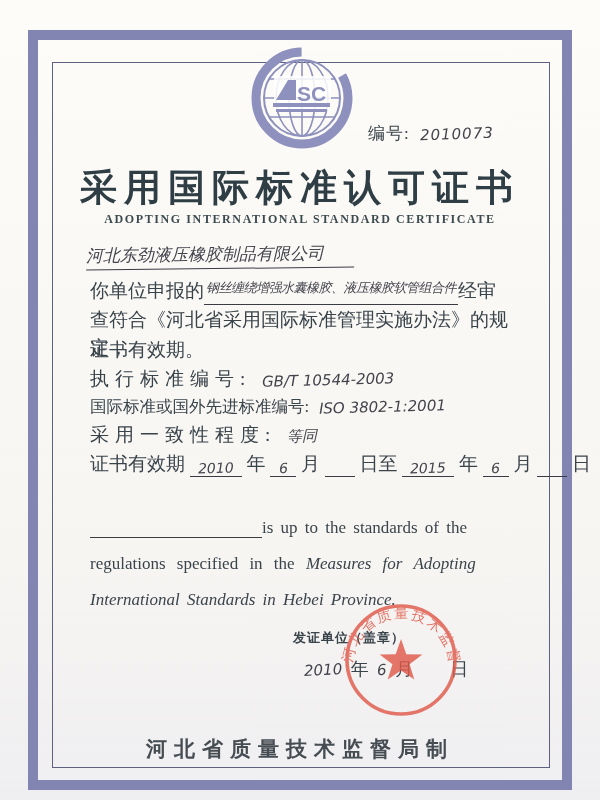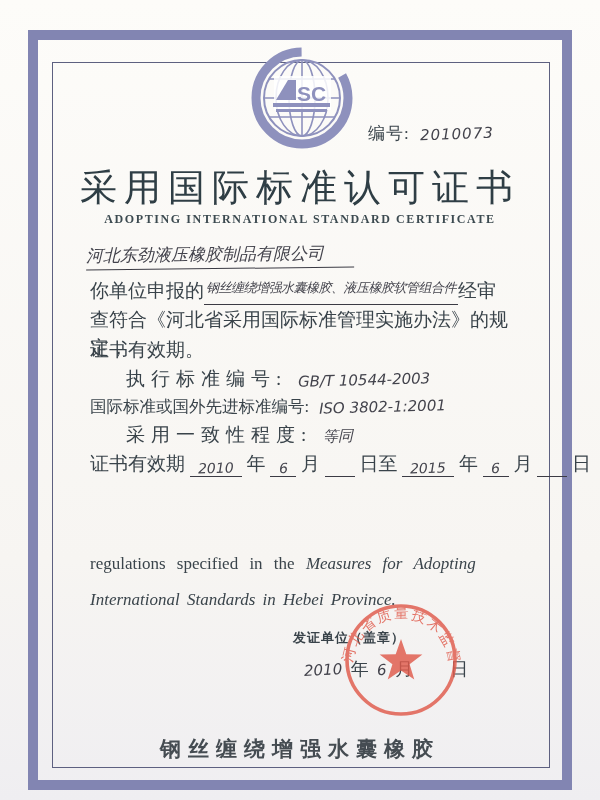--- a/index.html
+++ b/index.html
@@ -22,21 +22,21 @@
   .print{font-family:"Liberation Serif",serif;color:#39434a;}
   .hand{
     font-family:"DejaVu Sans",sans-serif;
     font-style:italic;color:#43434c;
   }
   .logo{position:absolute;left:243px;top:46px;width:122px;height:104px;}
   .serial{position:absolute;left:368px;top:122px;font-size:17px;letter-spacing:1px;}
   .serial .hand{font-size:15px;margin-left:5px;display:inline-block;transform:rotate(-2deg);}
   .title{
     position:absolute;left:0;top:163px;width:600px;text-align:center;
-    font-size:37px;font-weight:400;color:#2f3e45;letter-spacing:7px;
+    font-size:37px;font-weight:700;color:#2f3e45;letter-spacing:7px;
   }
   .subtitle{
     position:absolute;left:0;top:212px;width:600px;text-align:center;
     font-size:12px;color:#3c4a50;letter-spacing:1.6px;font-weight:600;
   }
   .company{
     position:absolute;left:86px;top:243px;width:268px;
     font-size:17px;border-bottom:1.5px solid #3b3b44;
     padding-bottom:2px;transform:rotate(-0.6deg);
   }
@@ -46,21 +46,21 @@
   .l3{top:336px;}
   .product{
     font-size:13px;border-bottom:1.5px solid #3b3b44;
     display:inline-block;max-width:268px;white-space:nowrap;overflow:hidden;
     vertical-align:bottom;padding:0 2px 2px 2px;letter-spacing:-0.5px;
   }
   .fieldrow{position:absolute;left:90px;width:440px;font-size:19px;}
   .f-exec{top:366px;}
   .f-intl{top:396px;font-size:16.5px;}
   .f-degree{top:422px;}
-  .wide{letter-spacing:6px;margin-left:36px;}
+  .wide{letter-spacing:6px;}
   .fieldrow .hand{font-size:15px;margin-left:6px;display:inline-block;transform:rotate(-1.5deg);}
   .validity{top:451px;white-space:nowrap;}
   .blank{
     display:inline-block;border-bottom:1.5px solid #3b3b44;height:1.05em;
     vertical-align:bottom;text-align:center;
   }
   .blank .hand{font-size:14px;transform:rotate(-2deg);display:inline-block;margin:0;}
   .eng{position:absolute;left:90px;width:432px;font-size:17px;color:#3a444b;word-spacing:3px;}
   .e1{top:482px;}
   .e2{top:518px;}
@@ -143,20 +143,23 @@
     <span class="blank" style="width:30px"></span>
     <span>日至</span>
     <span class="blank" style="width:52px"><span class="hand">2015</span></span>
     <span>年</span>
     <span class="blank" style="width:26px"><span class="hand">6</span></span>
     <span>月</span>
     <span class="blank" style="width:30px"></span>
     <span>日</span>
   </div>
 
+  <div class="eng e2">
+    <span class="blank" style="width:172px"></span><span>is up to the standards of the</span>
+  </div>
   <div class="eng e3">
     <span>regulations specified in the</span>
     <span class="ital">Measures for Adopting</span>
   </div>
   <div class="eng e4 ital">International Standards in Hebei Province.</div>
 
   <div class="issuer-label print">发证单位（盖章）</div>
   <div class="issue-date print">
     <span class="hand">2010</span>
     <span>年</span>
@@ -170,15 +173,15 @@
     <defs>
       <path id="sealArc" d="M 16,72 A 49,49 0 1 1 114,72" fill="none"></path>
     </defs>
     <circle cx="65" cy="65" r="54" fill="none" stroke="#e05a4b" stroke-width="3.6"></circle>
     <polygon fill="#e05a4b" points="65,44 70.3,59.2 86.4,59.5 73.6,69.2 78.3,84.6 65,75.4 51.7,84.6 56.4,69.2 43.6,59.5 59.7,59.2"></polygon>
     <text font-family="Liberation Serif, serif" font-size="14.5" fill="#e05a4b" letter-spacing="2">
       <textPath href="#sealArc" startOffset="4">河北省质量技术监督局</textPath>
     </text>
   </svg>
 
-  <div class="footer print">钢丝缠绕增强水囊橡胶</div>
+  <div class="footer print">河北省质量技术监督局制</div>
 
 </div>
 
 </body></html>

